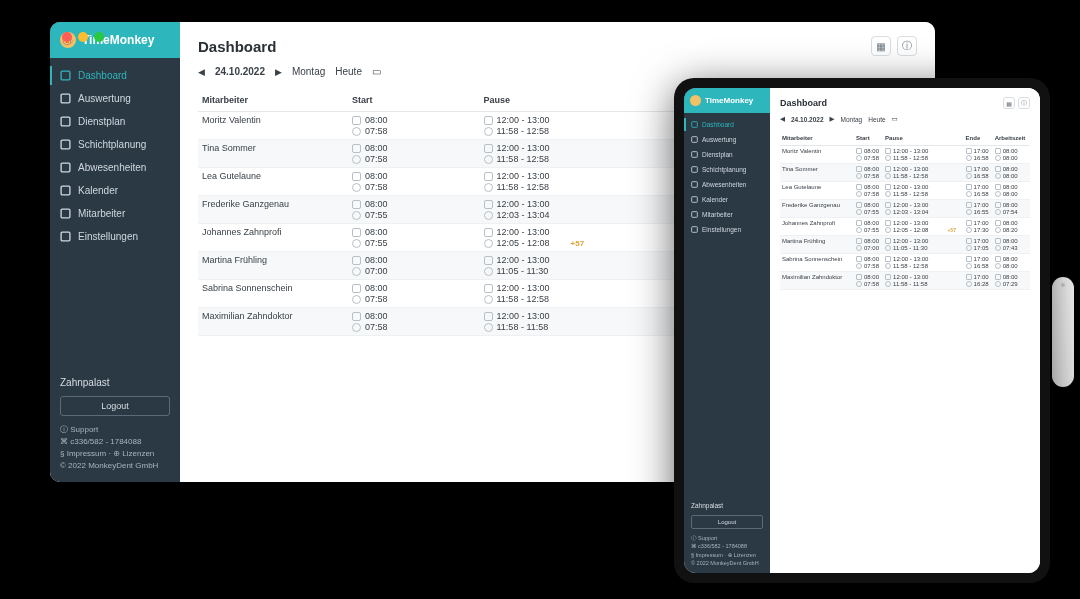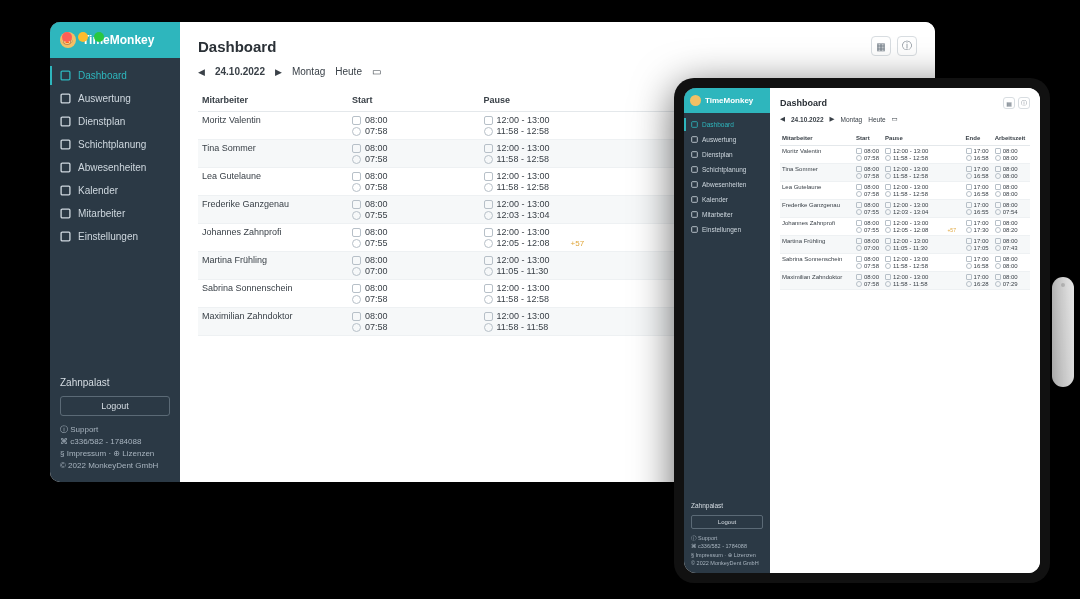--- a/index.html
+++ b/index.html
@@ -122,21 +122,21 @@
   }
   table.grid td{
     padding:3px 4px; vertical-align:top;
     border-bottom:1px solid #eef1f3;
   }
   tbody tr:nth-child(even) td{background:#f6f8f9;}
   .cell-lines{display:flex;flex-direction:column;gap:1px;}
   .line{display:flex;align-items:center;gap:4px;white-space:nowrap;}
   .ic{width:9px;height:9px;border:1px solid #b7c0c8;border-radius:2px;flex-shrink:0;}
   .ic.clock{border-radius:50%;}
-  .badge{color:#e0a63a;font-weight:400;margin-left:17px;font-size:8px;text-align:right;}
+  .badge{color:#e0a63a;font-weight:700;margin-left:17px;font-size:8px;text-align:right;}
   .name-cell{width:150px;}
   .end-col{text-align:right;}
 
   
   .tablet{
     position:absolute;
     right:30px; top:78px;
     width:376px; height:505px;
     background:#111;
     border-radius:20px;

